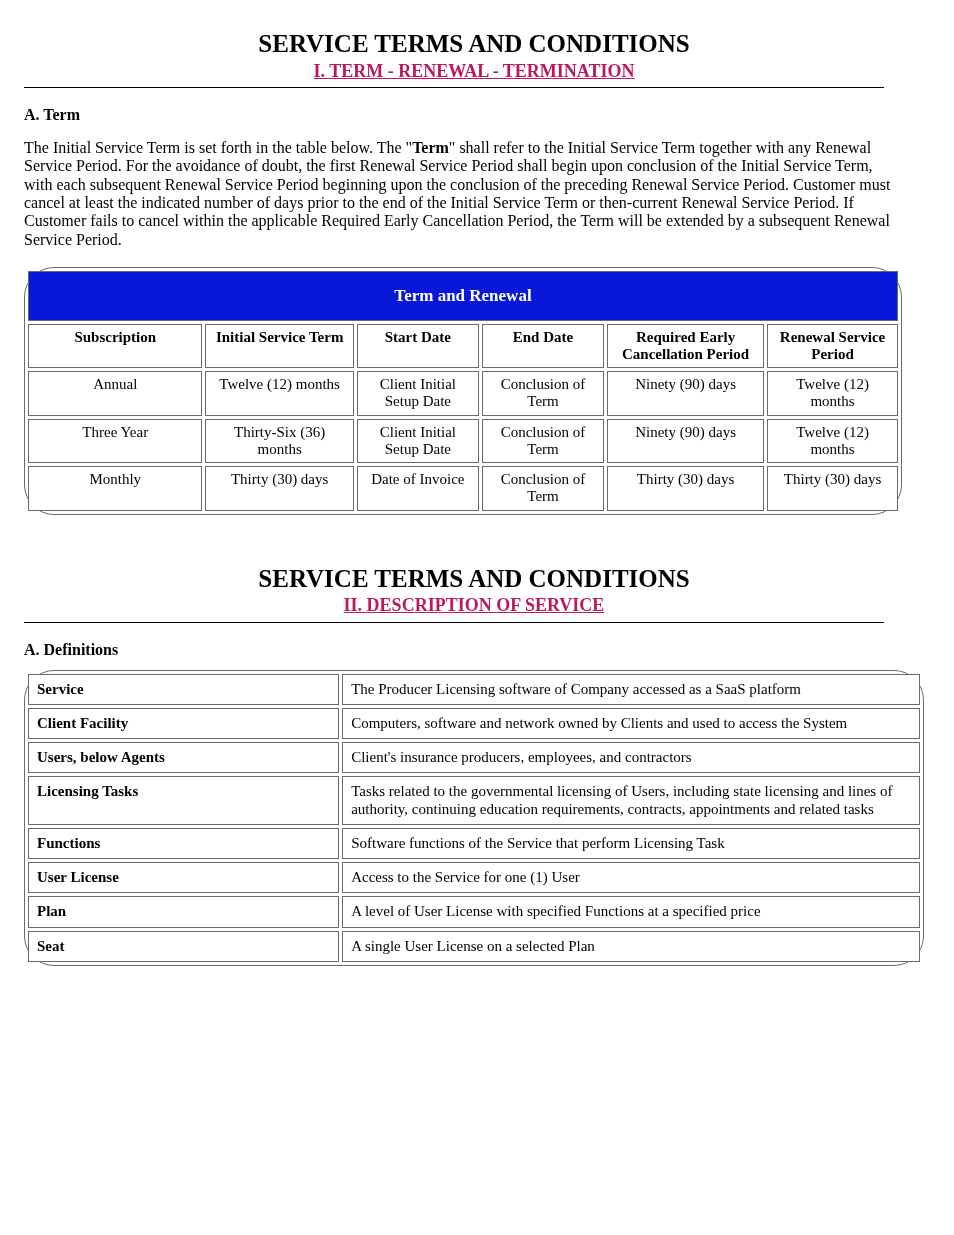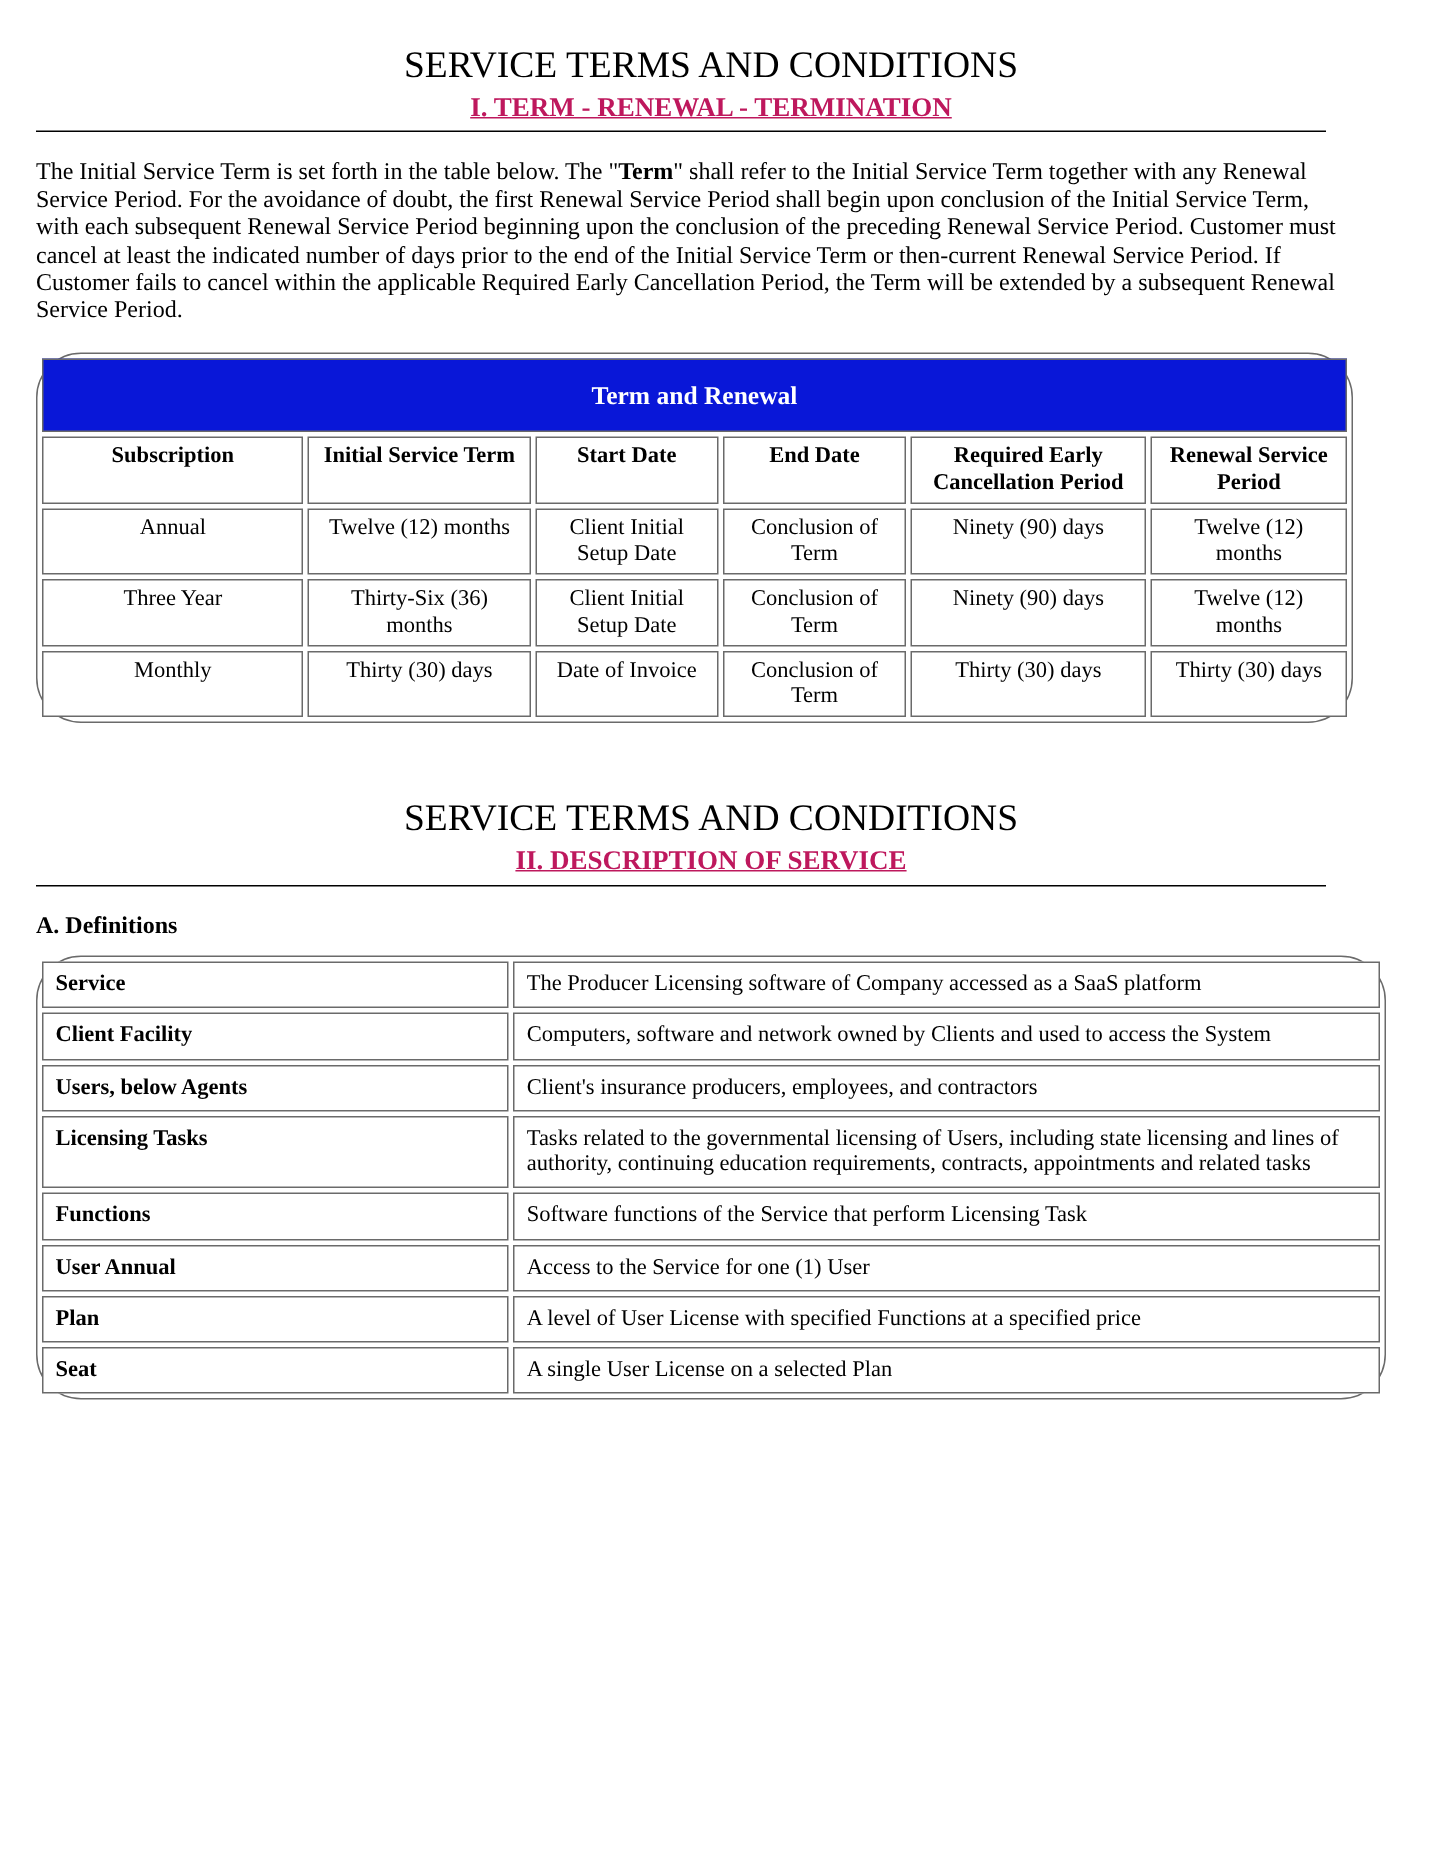--- a/index.html
+++ b/index.html
@@ -9,21 +9,21 @@
     width: 954px;
     padding: 30px 30px 30px 24px;
     color: #000;
     font-size: 16px;
     line-height: 1.15;
   }
   .section { margin-bottom: 50px; }
   .section-heading {
     text-align: center;
     font-size: 25px;
-    font-weight: normal;
+    font-weight: bold;
     margin-bottom: 2px;
   }
   .section-subheading {
     text-align: center;
     color: #be185d;
     text-decoration: underline;
     font-size: 18px;
     font-weight: bold;
     margin-bottom: 6px;
   }
@@ -89,20 +89,21 @@
   table.t2 col.right { width: 65%; }
   table.t2 .lab { font-weight: bold; }
 </style>
 </head>
 <body>
 
 <div class="section">
   <div class="section-heading">SERVICE TERMS AND CONDITIONS</div>
   <div class="section-subheading">I. TERM - RENEWAL - TERMINATION</div>
   <hr class="rule">
+  <div class="lead">A. Term</div>
   <p class="para">
     <span>The Initial Service Term is set forth in the table below. The "</span><strong>Term</strong><span>" shall refer to the Initial Service Term together with any Renewal Service Period. For the avoidance of doubt, the first Renewal Service Period shall begin upon conclusion of the Initial Service Term, with each subsequent Renewal Service Period beginning upon the conclusion of the preceding Renewal Service Period. Customer must cancel at least the indicated number of days prior to the end of the Initial Service Term or then-current Renewal Service Period. If Customer fails to cancel within the applicable Required Early Cancellation Period, the Term will be extended by a subsequent Renewal Service Period.</span>
   </p>
 
   <div class="table1-wrap">
     <table class="t1">
       <colgroup>
         <col class="c1">
           <col class="c2">
           <col class="c3">
@@ -177,21 +178,21 @@
     </tr>
     <tr>
       <td class="lab">Licensing Tasks</td>
       <td>Tasks related to the governmental licensing of Users, including state licensing and lines of authority, continuing education requirements, contracts, appointments and related tasks</td>
     </tr>
     <tr>
       <td class="lab">Functions</td>
       <td>Software functions of the Service that perform Licensing Task</td>
     </tr>
     <tr>
-      <td class="lab">User Annual</td>
+      <td class="lab">User License</td>
       <td>Access to the Service for one (1) User</td>
     </tr>
     <tr>
       <td class="lab">Plan</td>
       <td>A level of User License with specified Functions at a specified price</td>
     </tr>
     <tr>
       <td class="lab">Seat</td>
       <td>A single User License on a selected Plan</td>
     </tr>

